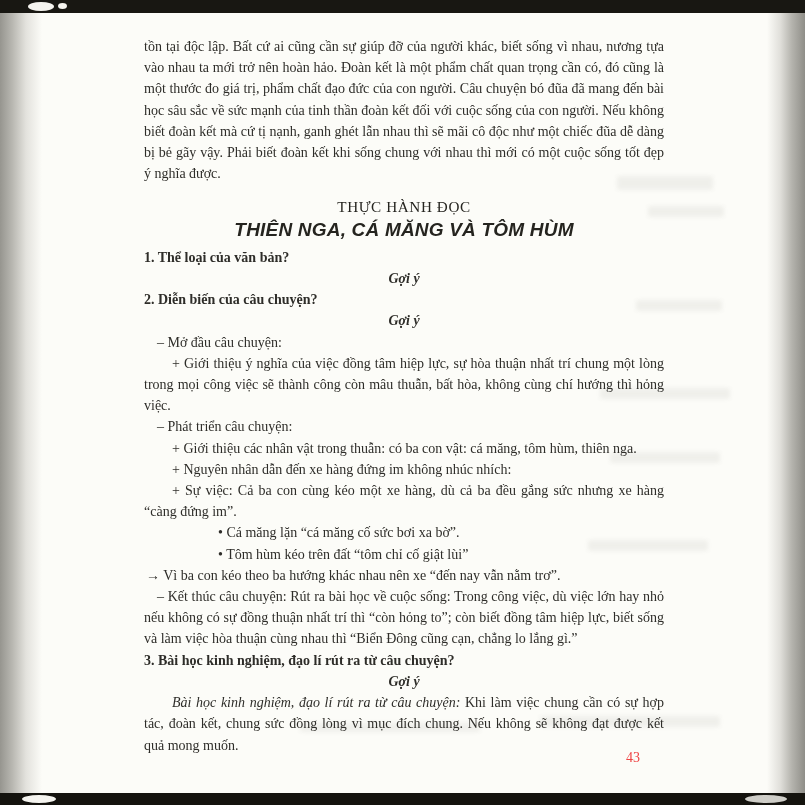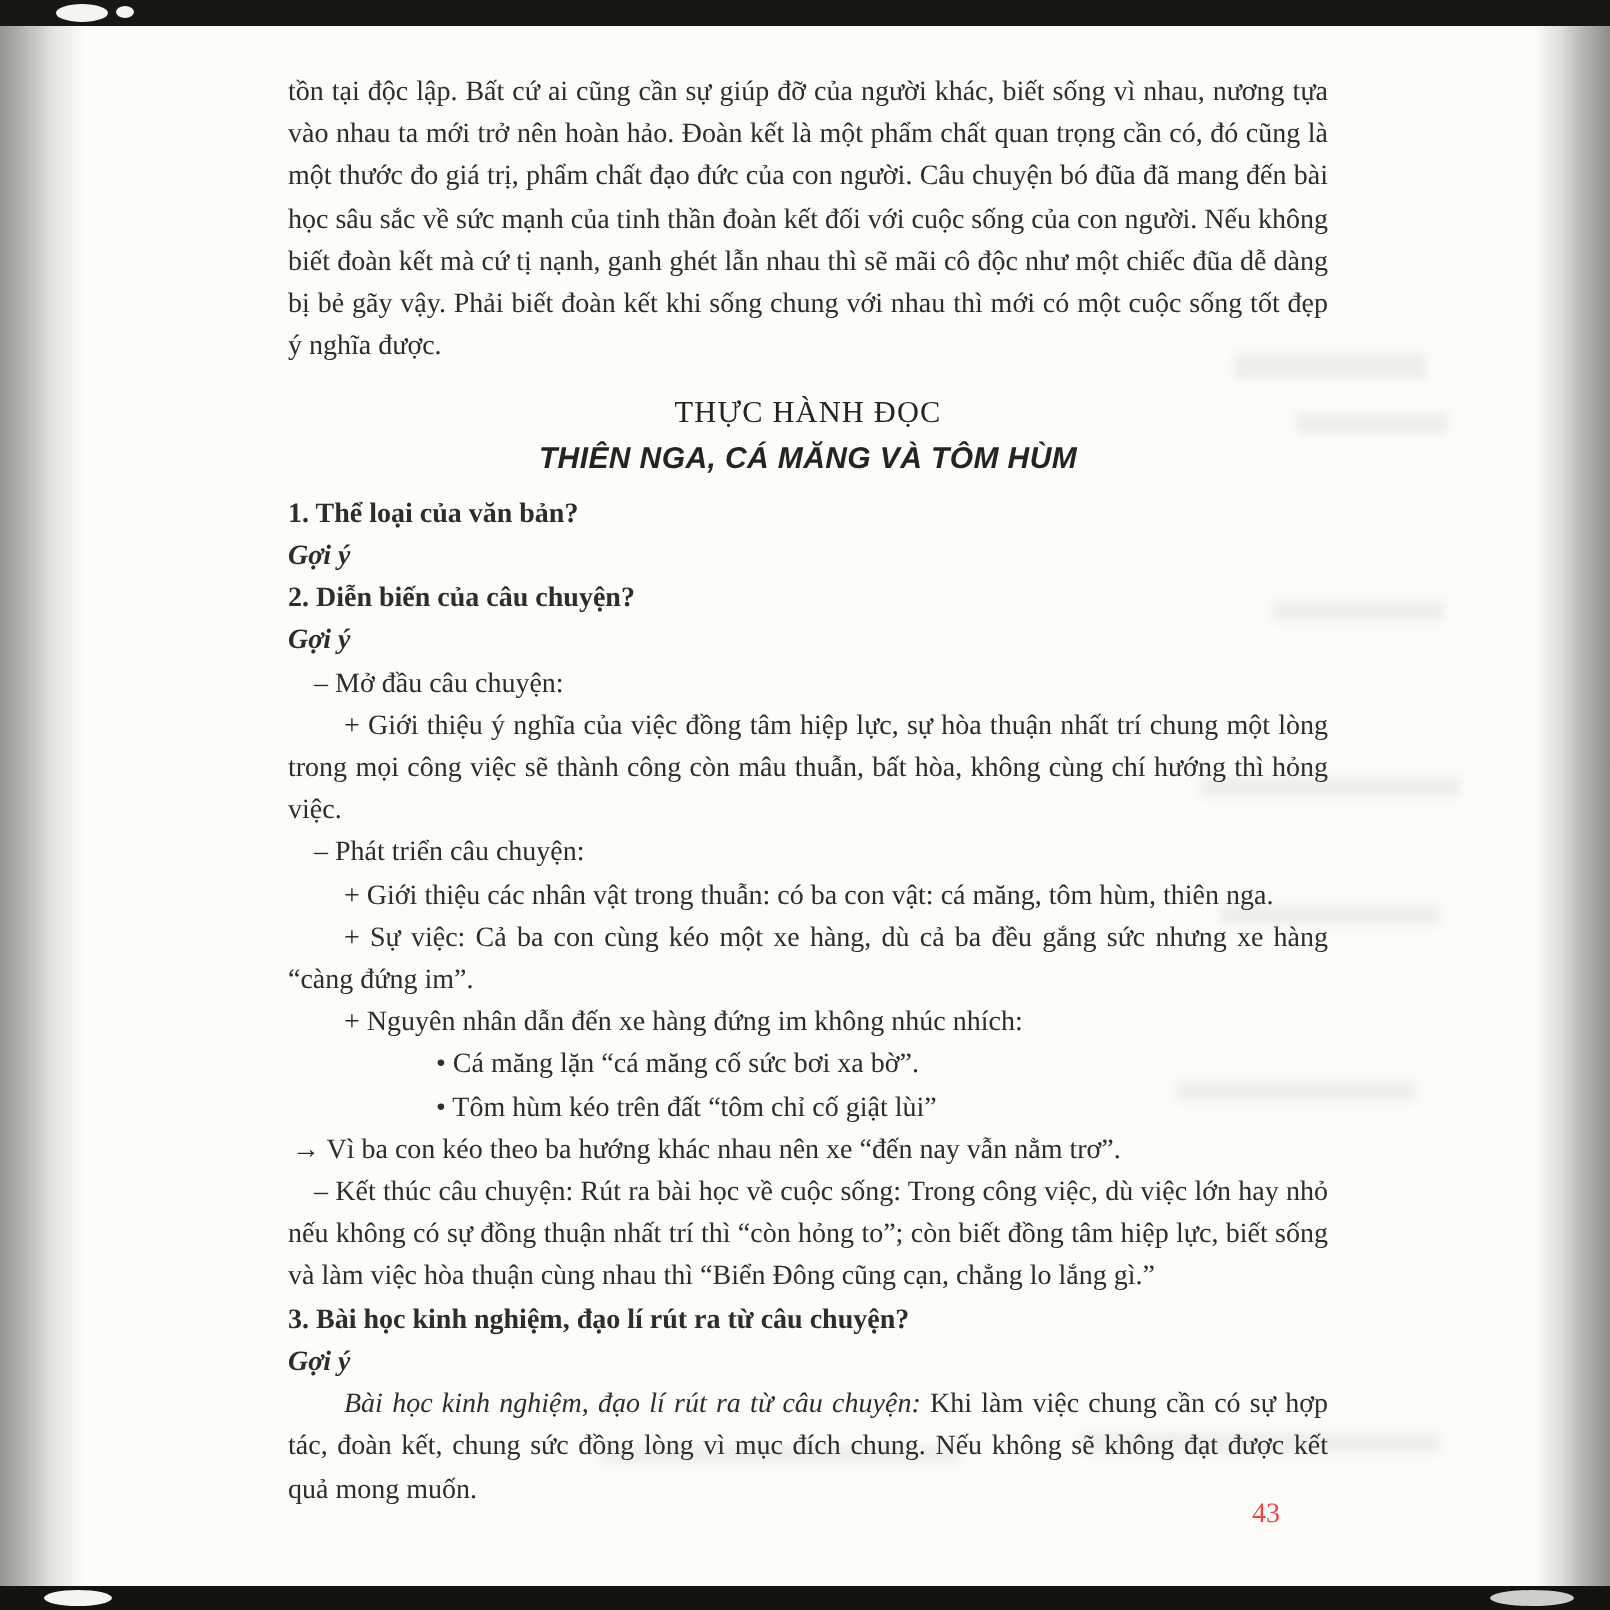--- a/index.html
+++ b/index.html
@@ -63,28 +63,28 @@
     line-height: 21.2px;
     z-index: 2;
   }
   p { margin: 0; }
   .justify  { text-align: justify; }
   .para     { text-indent: 28px; }
   .dash     { text-indent: 13px; }
   .bullet   { padding-left: 74px; text-indent: 0; }
   .arrow    { text-indent: 2px; }
   .question { font-weight: 700; }
-  .hint     { text-align: left; font-style: italic; font-weight: 700; }
+  .hint     { text-align: center; font-style: italic; font-weight: 700; }
   .heading {
     text-align: center; font-weight: 400; font-size: 15.2px;
     letter-spacing: 0.6px; margin-top: 12px; margin-bottom: 1px; color: #25241f;
   }
   .subheading {
     text-align: center; font-weight: 700; font-style: italic;
-    font-family: "Liberation Sans", sans-serif; font-size: 15px;
+    font-family: "Liberation Sans", sans-serif; font-size: 19px;
     letter-spacing: 0.2px; margin-bottom: 7px; color: #25241f;
   }
   .page-number {
     position: absolute; left: 626px; top: 750px;
     font-size: 14px; z-index: 3; color: #ef4444;
   }
 </style>
 </head>
 <body>
 
@@ -118,22 +118,22 @@
     <p class="question">1. Thể loại của văn bản?</p>
     <p class="hint">Gợi ý</p>
 
     <p class="question">2. Diễn biến của câu chuyện?</p>
     <p class="hint">Gợi ý</p>
 
     <p class="dash">– Mở đầu câu chuyện:</p>
     <p class="para justify">+ Giới thiệu ý nghĩa của việc đồng tâm hiệp lực, sự hòa thuận nhất trí chung một lòng trong mọi công việc sẽ thành công còn mâu thuẫn, bất hòa, không cùng chí hướng thì hỏng việc.</p>
     <p class="dash">– Phát triển câu chuyện:</p>
     <p class="para justify">+ Giới thiệu các nhân vật trong thuẫn: có ba con vật: cá măng, tôm hùm, thiên nga.</p>
+    <p class="para">+ Nguyên nhân dẫn đến xe hàng đứng im không nhúc nhích:</p>
     <p class="para justify">+ Sự việc: Cả ba con cùng kéo một xe hàng, dù cả ba đều gắng sức nhưng xe hàng “càng đứng im”.</p>
-    <p class="para">+ Nguyên nhân dẫn đến xe hàng đứng im không nhúc nhích:</p>
     <p class="bullet">• Cá măng lặn “cá măng cố sức bơi xa bờ”.</p>
     <p class="bullet">• Tôm hùm kéo trên đất “tôm chỉ cố giật lùi”</p>
     <p class="arrow">→ Vì ba con kéo theo ba hướng khác nhau nên xe “đến nay vẫn nằm trơ”.</p>
     <p class="dash justify">– Kết thúc câu chuyện: Rút ra bài học về cuộc sống: Trong công việc, dù việc lớn hay nhỏ nếu không có sự đồng thuận nhất trí thì “còn hỏng to”; còn biết đồng tâm hiệp lực, biết sống và làm việc hòa thuận cùng nhau thì “Biển Đông cũng cạn, chẳng lo lắng gì.”</p>
 
     <p class="question">3. Bài học kinh nghiệm, đạo lí rút ra từ câu chuyện?</p>
     <p class="hint">Gợi ý</p>
     <p class="para justify"><i>Bài học kinh nghiệm, đạo lí rút ra từ câu chuyện:</i><span> Khi làm việc chung cần có sự hợp tác, đoàn kết, chung sức đồng lòng vì mục đích chung. Nếu không sẽ không đạt được kết quả mong muốn.</span></p>
 
   </div>

